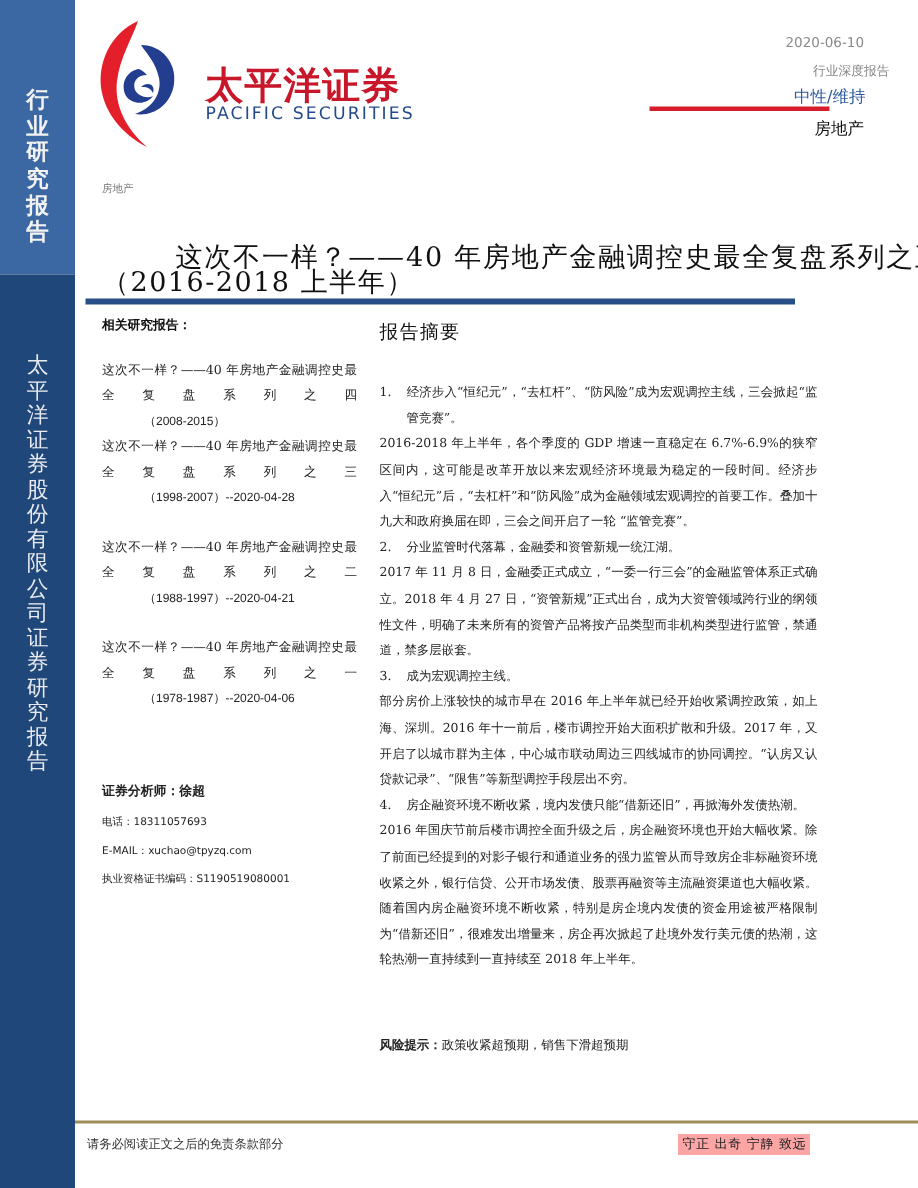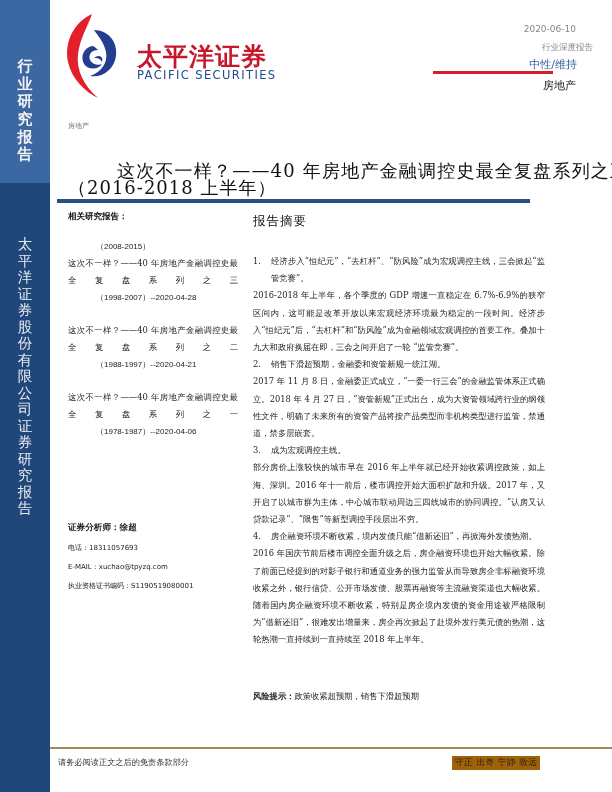--- a/index.html
+++ b/index.html
@@ -59,21 +59,21 @@
   .abstract { position: absolute; left: 253px; top: 253px; width: 292px; font-size: 8.3px; line-height: 17.2px; color: #222; }
   .abstract p { margin: 0; text-align: justify; }
   .abstract .pt { padding-left: 18px; text-indent: -18px; }
   .abstract .pt .num { display: inline-block; width: 18px; text-indent: 0; }
 
   .risk { position: absolute; left: 253px; top: 691px; font-size: 8.3px; color: #222; }
   .risk b { font-weight: bold; }
 
   .olive-line { position: absolute; left: 50px; top: 747px; width: 562px; height: 2px; background: #9c8e5a; }
   .disclaimer { position: absolute; left: 58px; top: 757px; font-size: 8.2px; color: #333; }
-  .motto { position: absolute; left: 452px; top: 756px; padding: 1px 3px; background: #a16207; font-size: 8.6px; color: #222; letter-spacing: 0.5px; }
+  .motto { position: absolute; left: 452px; top: 756px; padding: 1px 3px; background: #fca5a5; font-size: 8.6px; color: #222; letter-spacing: 0.5px; }
 </style>
 </head>
 <body>
 
 <div class="left-top"></div>
 <div class="left-bottom"></div>
 
 <div class="vert-text vt-top">
   <span>行</span>
   <span>业</span>
@@ -119,20 +119,21 @@
 <div class="hdr-sector">房地产</div>
 
 <div class="breadcrumb">房地产</div>
 <div class="title-1">这次不一样？——40 年房地产金融调控史最全复盘系列之五</div>
 <div class="title-2">（2016-2018 上半年）</div>
 <div class="blue-sep"></div>
 
 <div class="related-head">相关研究报告：</div>
 <div class="related-list">
   <div class="related-item">
+    <span class="t">这次不一样？——40 年房地产金融调控史最全复盘系列之四</span>
     <span class="d">（2008-2015）</span>
   </div>
   <div class="related-item">
     <span class="t">这次不一样？——40 年房地产金融调控史最全复盘系列之三</span>
     <span class="d">（1998-2007）--2020-04-28</span>
   </div>
   <div class="related-item gap">
     <span class="t">这次不一样？——40 年房地产金融调控史最全复盘系列之二</span>
     <span class="d">（1988-1997）--2020-04-21</span>
   </div>
@@ -146,21 +147,21 @@
   <div class="name">证券分析师：徐超</div>
   <div class="row"><span>电话：</span><span>18311057693</span></div>
   <div class="row"><span>E-MAIL：</span><span>xuchao@tpyzq.com</span></div>
   <div class="row"><span>执业资格证书编码：</span><span>S1190519080001</span></div>
 </div>
 
 <div class="abstract-head">报告摘要</div>
 <div class="abstract">
   <p class="pt"><span class="num">1.</span><span>经济步入“恒纪元”，“去杠杆”、“防风险”成为宏观调控主线，三会掀起“监管竞赛”。</span></p>
   <p>2016-2018 年上半年，各个季度的 GDP 增速一直稳定在 6.7%-6.9%的狭窄区间内，这可能是改革开放以来宏观经济环境最为稳定的一段时间。经济步入“恒纪元”后，“去杠杆”和“防风险”成为金融领域宏观调控的首要工作。叠加十九大和政府换届在即，三会之间开启了一轮 “监管竞赛”。</p>
-  <p class="pt"><span class="num">2.</span><span>销售下滑超预期，金融委和资管新规一统江湖。</span></p>
+  <p class="pt"><span class="num">2.</span><span>分业监管时代落幕，金融委和资管新规一统江湖。</span></p>
   <p>2017 年 11 月 8 日，金融委正式成立，“一委一行三会”的金融监管体系正式确立。2018 年 4 月 27 日，“资管新规”正式出台，成为大资管领域跨行业的纲领性文件，明确了未来所有的资管产品将按产品类型而非机构类型进行监管，禁通道，禁多层嵌套。</p>
   <p class="pt"><span class="num">3.</span><span>成为宏观调控主线。</span></p>
   <p>部分房价上涨较快的城市早在 2016 年上半年就已经开始收紧调控政策，如上海、深圳。2016 年十一前后，楼市调控开始大面积扩散和升级。2017 年，又开启了以城市群为主体，中心城市联动周边三四线城市的协同调控。“认房又认贷款记录”、“限售”等新型调控手段层出不穷。</p>
   <p class="pt"><span class="num">4.</span><span>房企融资环境不断收紧，境内发债只能“借新还旧”，再掀海外发债热潮。</span></p>
   <p>2016 年国庆节前后楼市调控全面升级之后，房企融资环境也开始大幅收紧。除了前面已经提到的对影子银行和通道业务的强力监管从而导致房企非标融资环境收紧之外，银行信贷、公开市场发债、股票再融资等主流融资渠道也大幅收紧。随着国内房企融资环境不断收紧，特别是房企境内发债的资金用途被严格限制为“借新还旧”，很难发出增量来，房企再次掀起了赴境外发行美元债的热潮，这轮热潮一直持续到一直持续至 2018 年上半年。</p>
 </div>
 
 <div class="risk">
   <b>风险提示：</b><span>政策收紧超预期，销售下滑超预期</span>
 </div>

